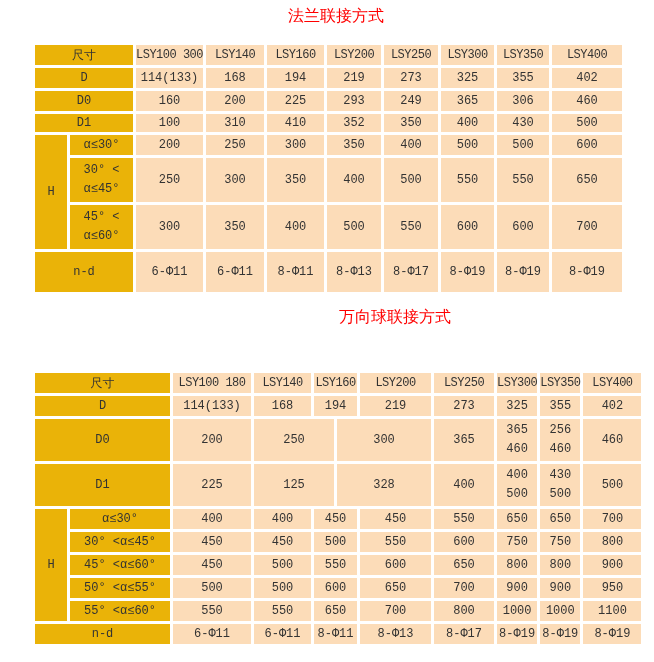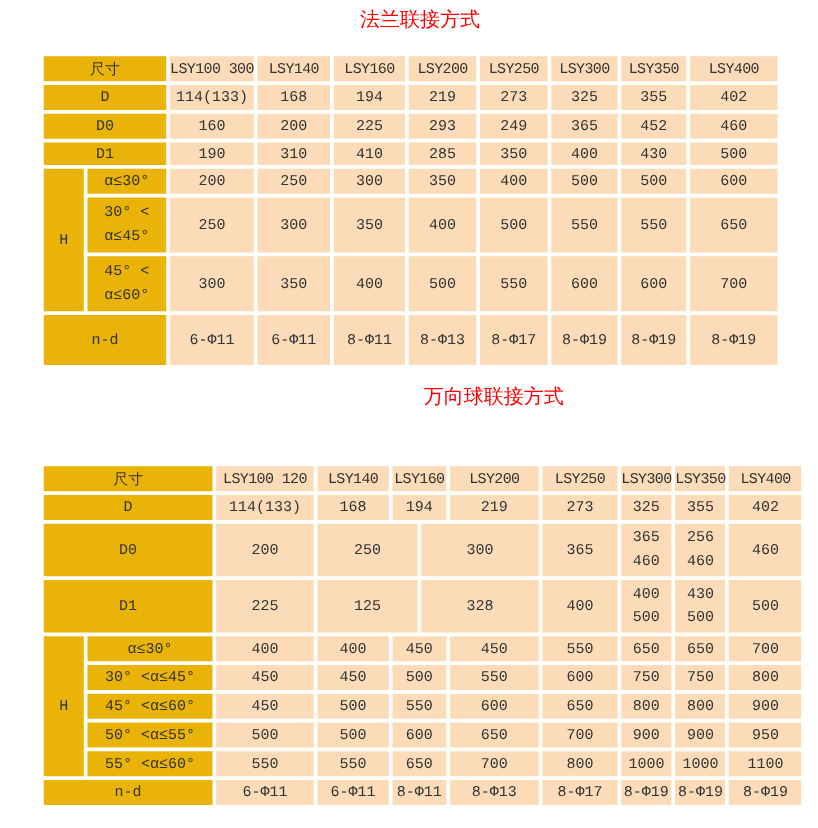--- a/index.html
+++ b/index.html
@@ -70,29 +70,29 @@
       <td class="r20">402</td>
     </tr>
     <tr>
       <td class="hd r20" colspan="2">D0</td>
       <td class="r20">160</td>
       <td class="r20">200</td>
       <td class="r20">225</td>
       <td class="r20">293</td>
       <td class="r20">249</td>
       <td class="r20">365</td>
-      <td class="r20">452</td>
+      <td class="r20">306</td>
       <td class="r20">460</td>
     </tr>
     <tr>
       <td class="hd r18" colspan="2">D1</td>
-      <td class="r18">190</td>
+      <td class="r18">100</td>
       <td class="r18">310</td>
       <td class="r18">410</td>
-      <td class="r18">285</td>
+      <td class="r18">352</td>
       <td class="r18">350</td>
       <td class="r18">400</td>
       <td class="r18">430</td>
       <td class="r18">500</td>
     </tr>
     <tr>
       <td class="hd" rowspan="3">H</td>
       <td class="hd r20">α≤30°</td>
       <td class="r20">200</td>
       <td class="r20">250</td>
@@ -153,21 +153,21 @@
       <col style="width:20px">
     <col style="width:71px">
       <col style="width:60px">
       <col style="width:34px">
       <col style="width:34px">
       <col style="width:58px">
   </colgroup>
   <tbody>
     <tr>
       <td class="hd r20" colspan="2">尺寸</td>
-      <td class="lt r20">LSY100 120</td>
+      <td class="lt r20">LSY100 180</td>
       <td class="lt r20">LSY140</td>
       <td class="lt r20" colspan="2">LSY160</td>
       <td class="lt r20">LSY200</td>
       <td class="lt r20">LSY250</td>
       <td class="lt r20">LSY300</td>
       <td class="lt r20">LSY350</td>
       <td class="lt r20">LSY400</td>
     </tr>
     <tr>
       <td class="hd r20" colspan="2">D</td>

